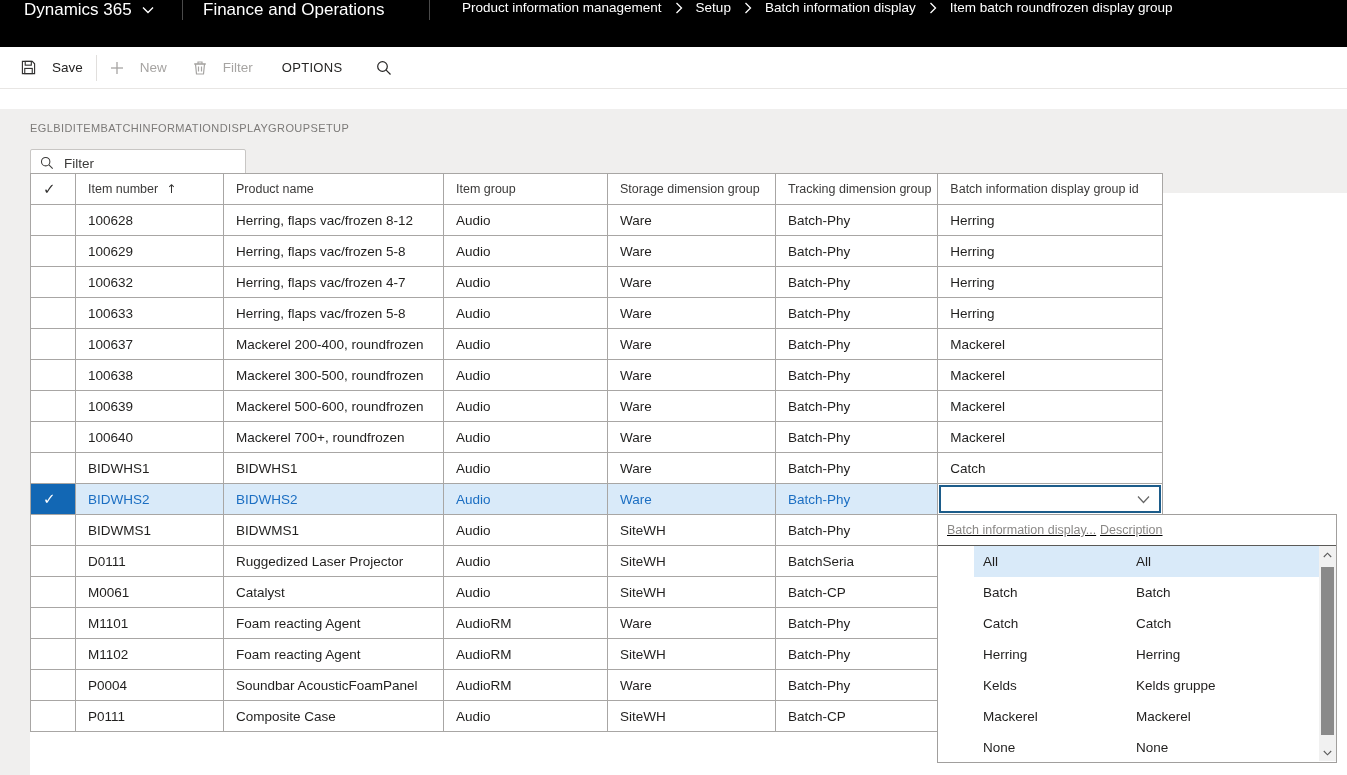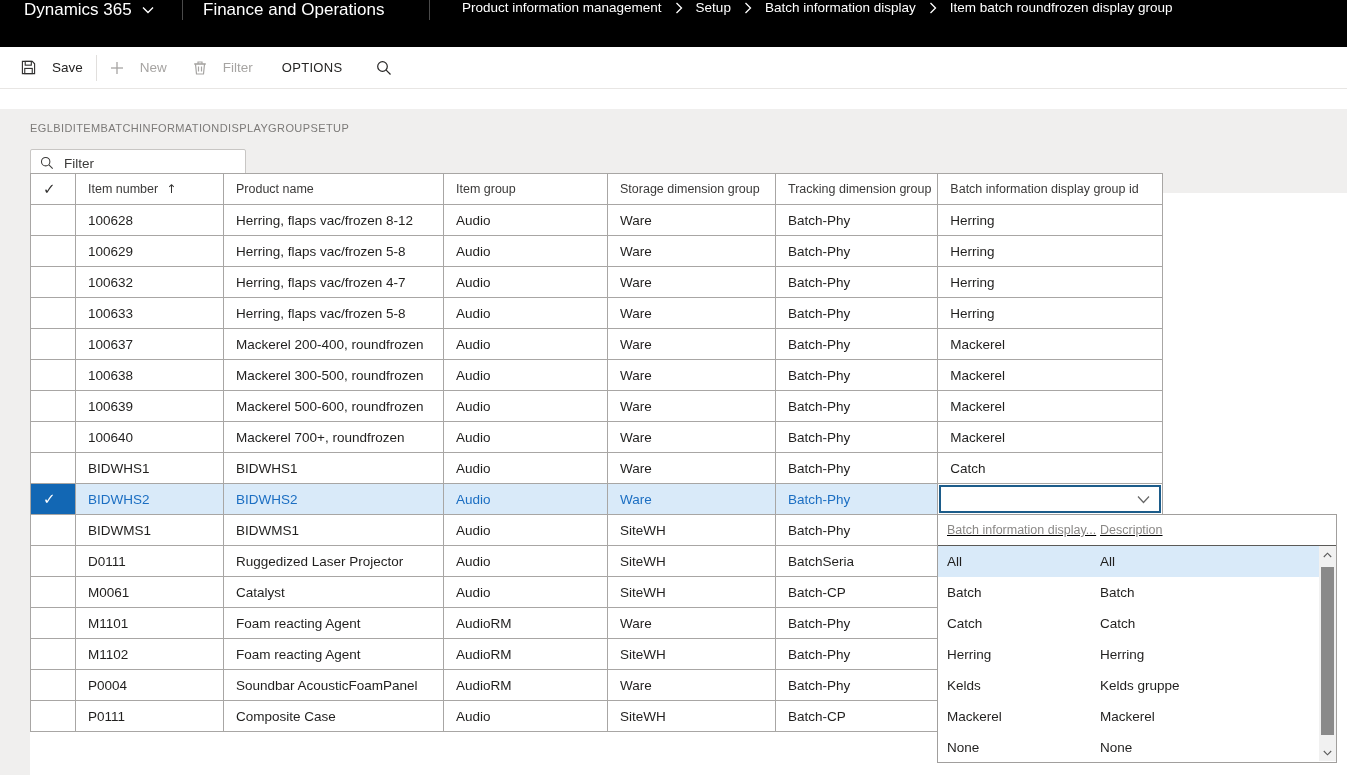--- a/index.html
+++ b/index.html
@@ -111,20 +111,21 @@
   .fly-head {
     height:30px; display:flex; align-items:center; font-size:12.5px; color:#8a8886;
     border-bottom:1px solid #5b5a58;
   }
   .fly-col1 { width:162px; padding-left:9px; box-sizing:border-box; overflow:hidden; white-space:nowrap; }
   .fly-col2 { flex:1; overflow:hidden; white-space:nowrap; }
   .fly-options { position:absolute; top:31px; left:0; right:0; bottom:0; overflow:hidden; }
   .fly-option {
     height:31px; display:flex; align-items:center; font-size:13.5px; color:#201f1e;
     cursor:pointer;
+    margin-left:36px;
   }
   .fly-option.highlighted { background:var(--sel-bg, #d9eaf9); }
 
   .fly-scrollbar {
     position:absolute; right:0; top:31px; width:17px; bottom:1px; background:#f1f1f1;
     z-index:2;
   }
   .sb-arrow {
     position:absolute; left:0; width:100%; height:15px;
     display:flex; align-items:center; justify-content:center; cursor:pointer;

